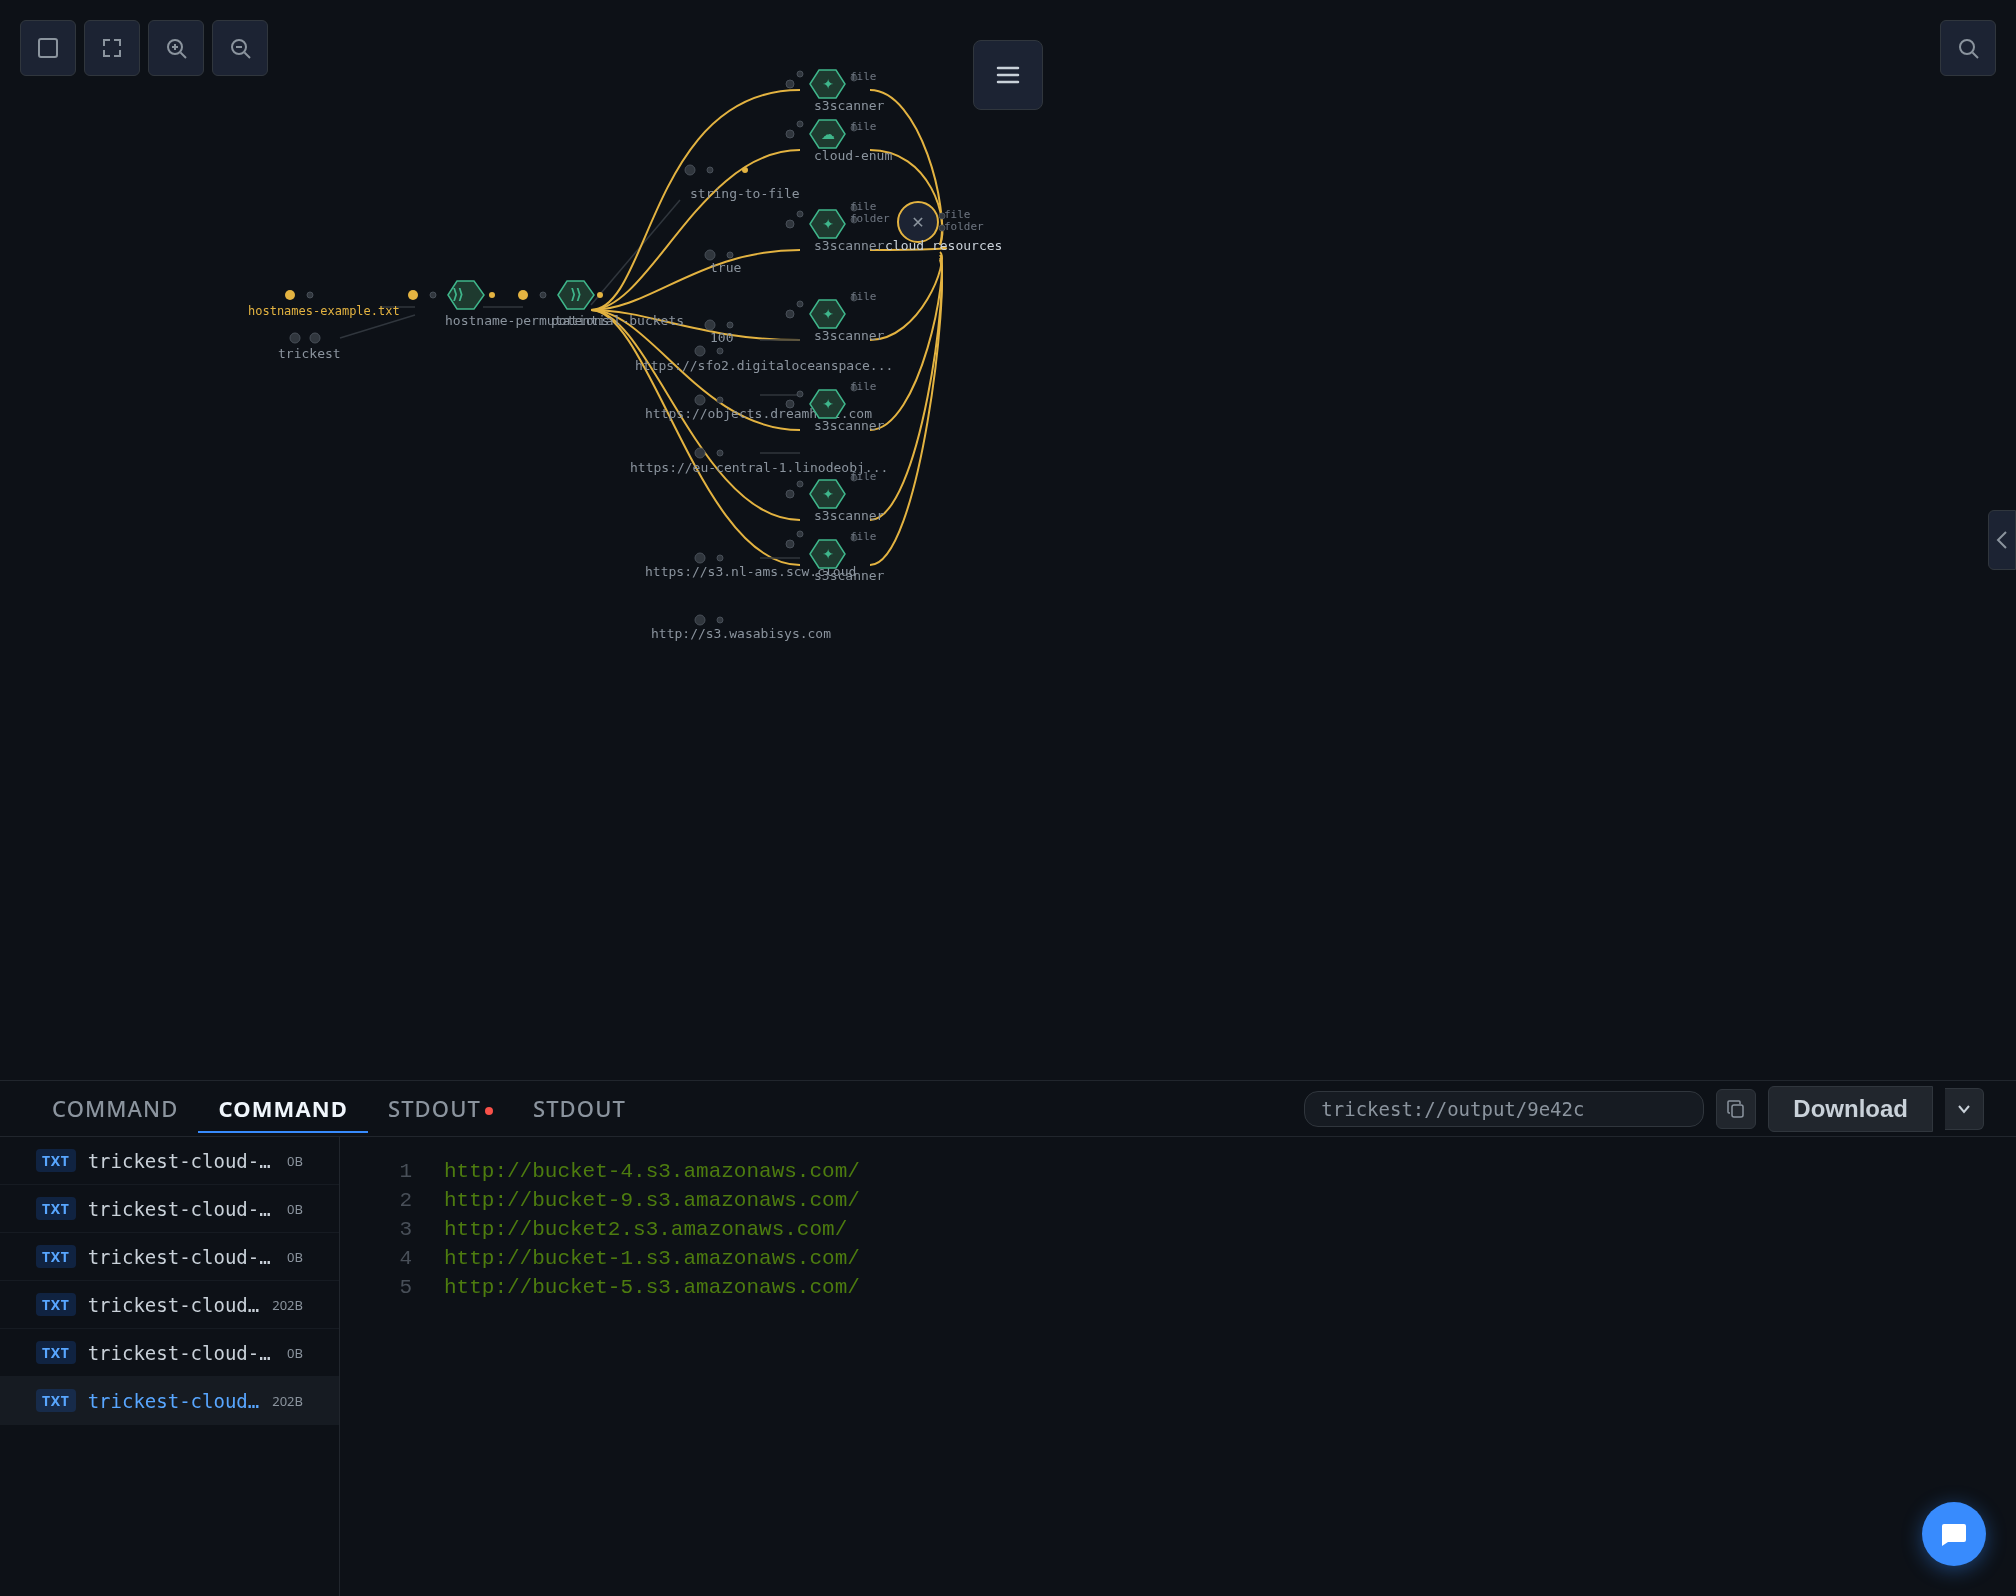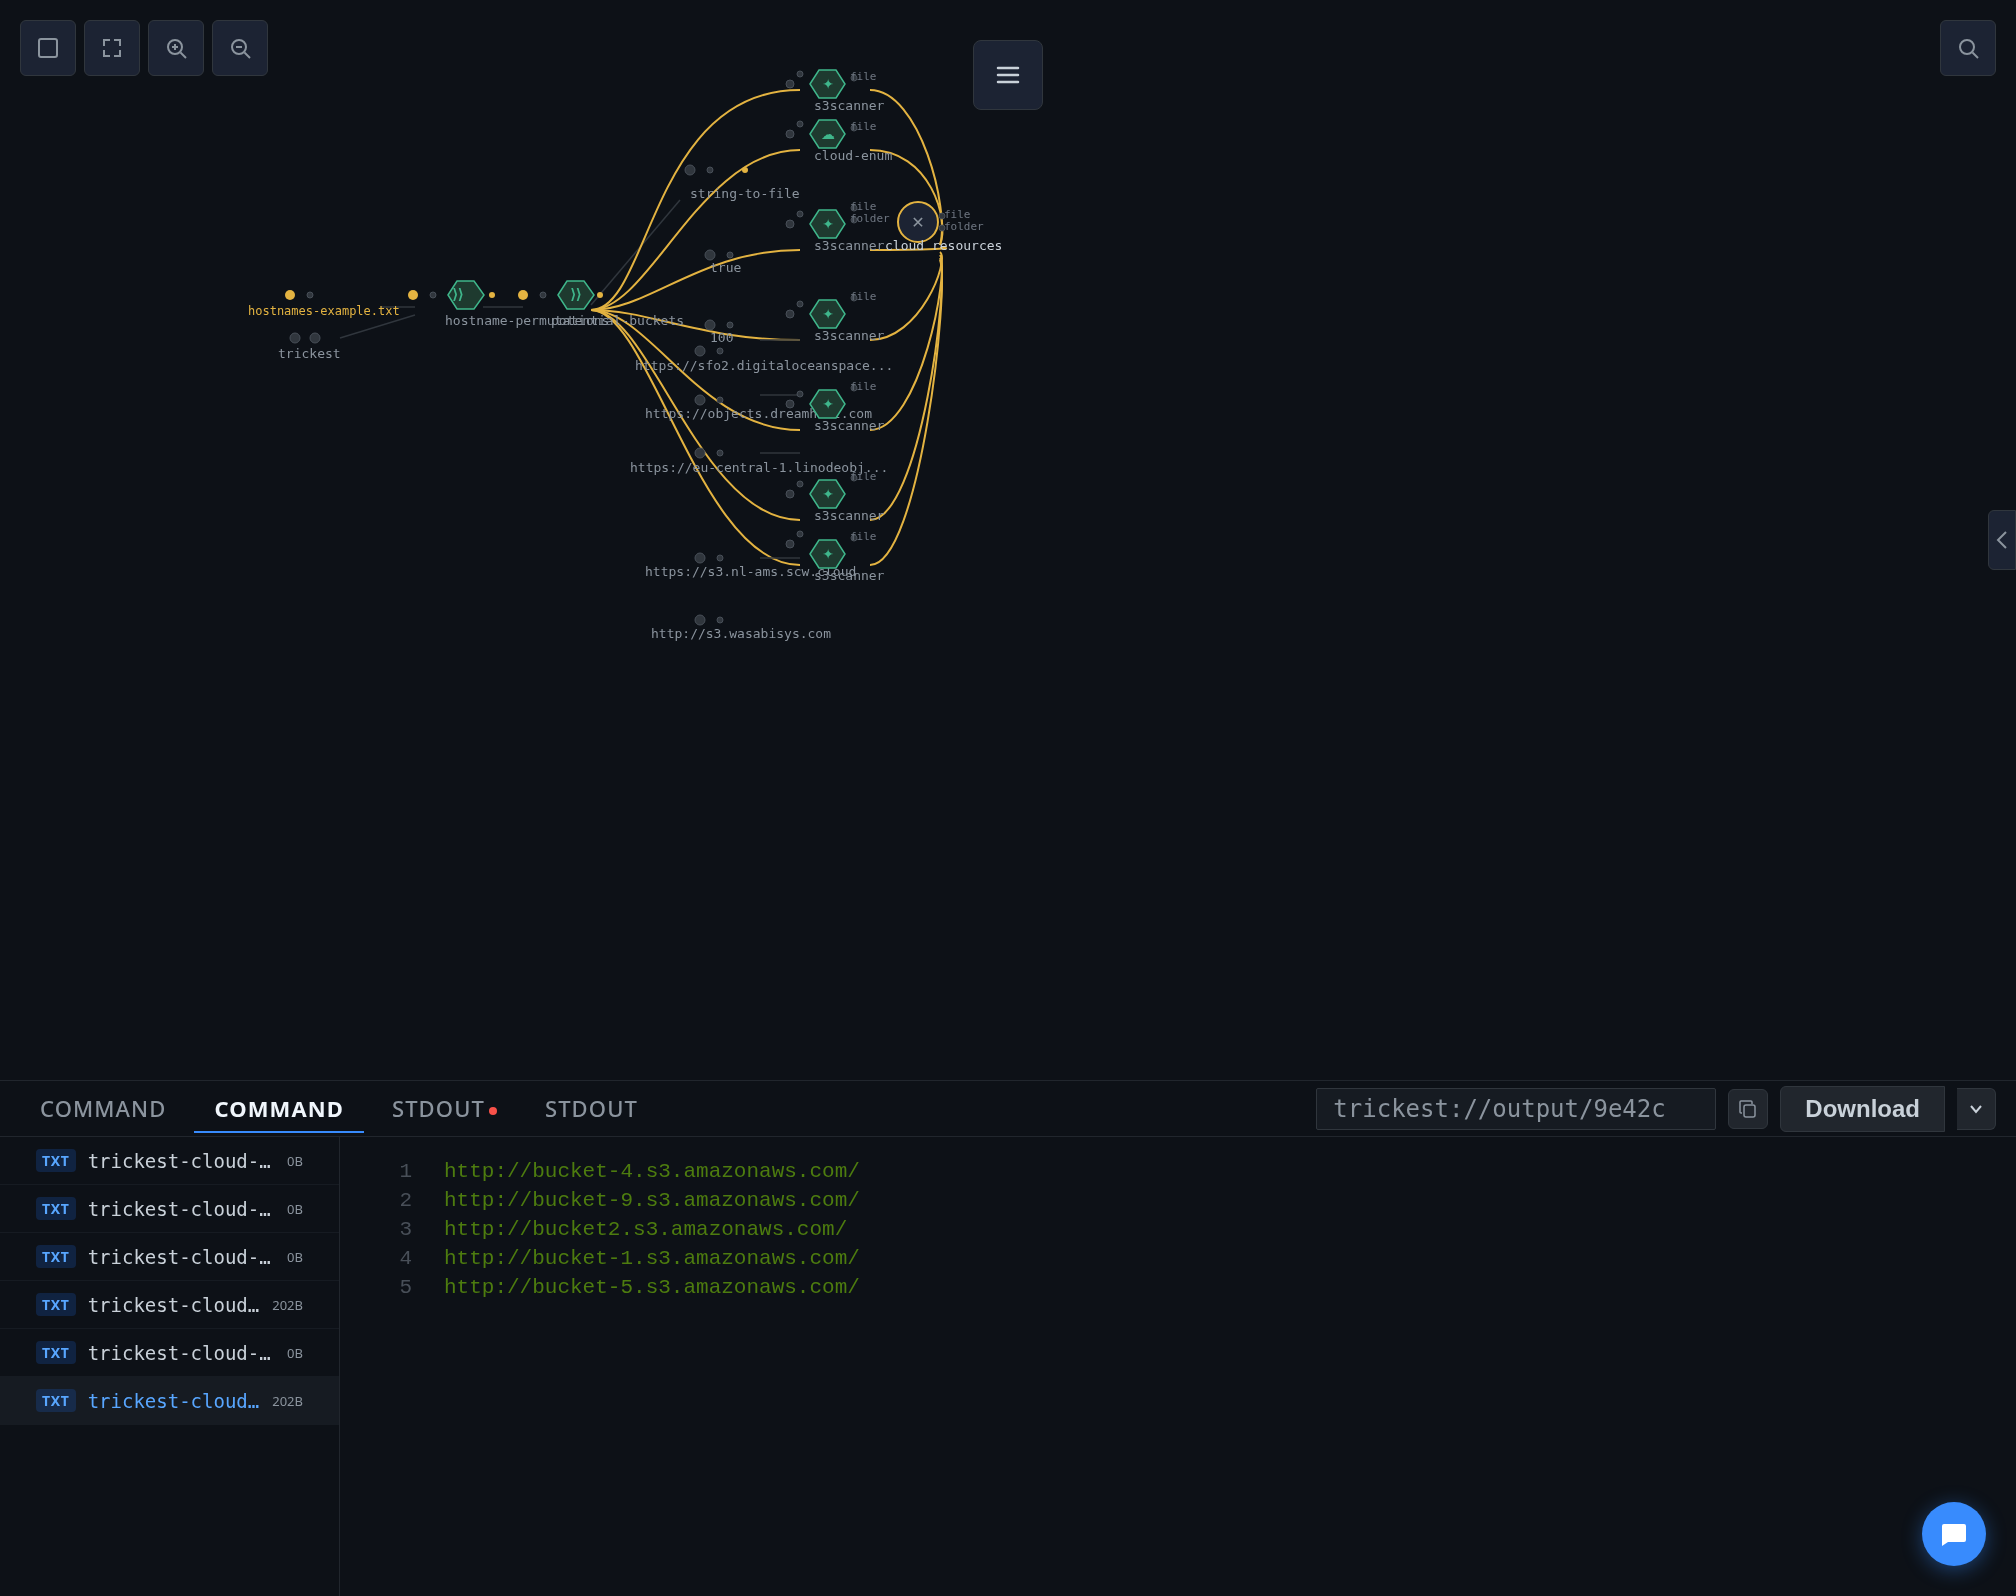--- a/index.html
+++ b/index.html
@@ -120,22 +120,21 @@
       flex-direction: column;
     }
 
     
     #tabs-bar {
       display: flex;
       align-items: center;
       height: 56px;
       background: #0d1117;
       border-bottom: 1px solid #21262d;
-      padding: 0 20px;
-      gap: 8px;
+      padding: 0 32px;
     }
     .tab {
       padding: 8px 20px;
       font-size: 22px;
       color: #8b949e;
       cursor: pointer;
       border-bottom: 2px solid transparent;
       font-weight: 500;
       letter-spacing: 0.05em;
     }
@@ -155,23 +154,23 @@
     }
     #tabs-right {
       margin-left: auto;
       display: flex;
       align-items: center;
       gap: 12px;
     }
     #path-input {
       background: #161b22;
       border: 1px solid #30363d;
-      border-radius: 2px;
+      border-radius: 14px;
       color: #8b949e;
-      font-size: 24px;
+      font-size: 19px;
       padding: 6px 16px;
       width: 400px;
       font-family: monospace;
     }
     #copy-btn {
       width: 40px;
       height: 40px;
       background: #21262d;
       border: 1px solid #30363d;
       border-radius: 6px;

